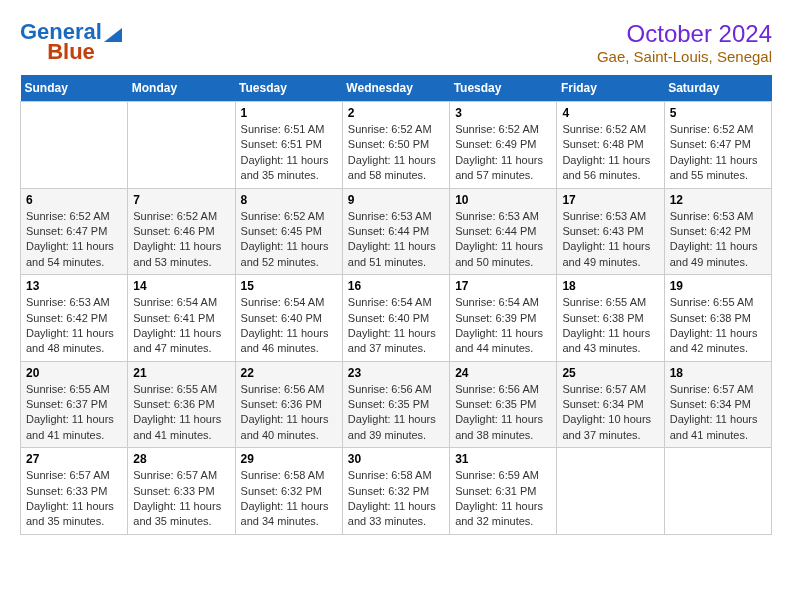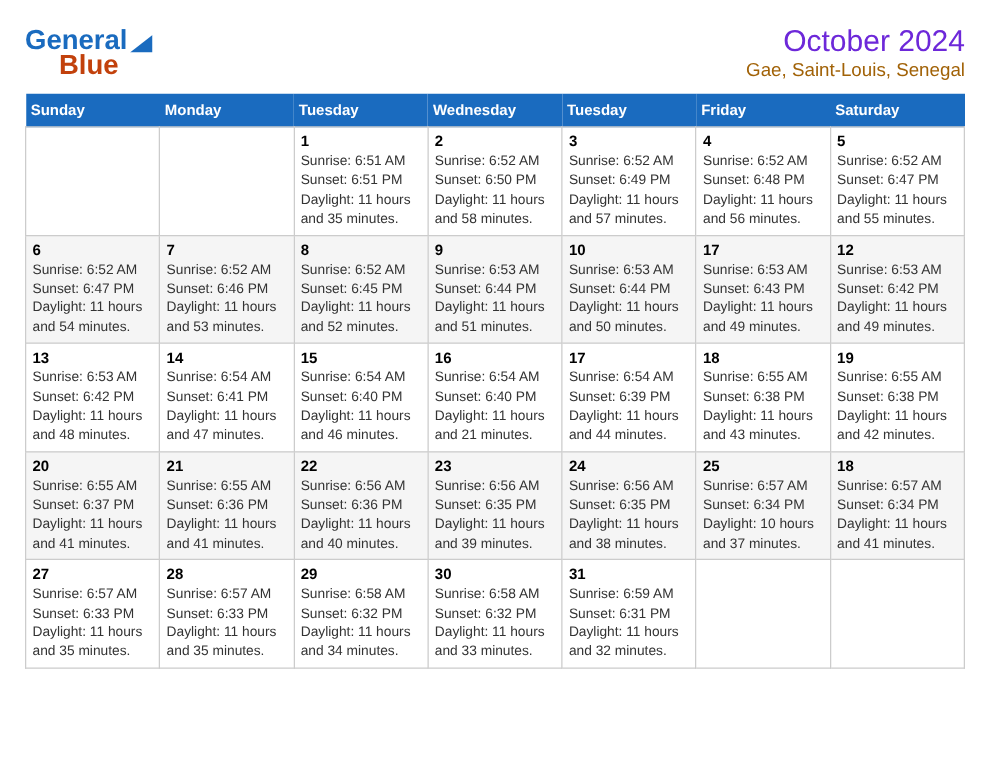--- a/index.html
+++ b/index.html
@@ -176,21 +176,21 @@
         <td>
           <span class="day-num">14</span>
           <div class="day-info">Sunrise: 6:54 AM<br>Sunset: 6:41 PM<br><span>Daylight: 11 hours and 47 minutes.</span></div>
         </td>
         <td>
           <span class="day-num">15</span>
           <div class="day-info">Sunrise: 6:54 AM<br>Sunset: 6:40 PM<br><span>Daylight: 11 hours and 46 minutes.</span></div>
         </td>
         <td>
           <span class="day-num">16</span>
-          <div class="day-info">Sunrise: 6:54 AM<br>Sunset: 6:40 PM<br><span>Daylight: 11 hours and 21 minutes.</span></div>
+          <div class="day-info">Sunrise: 6:54 AM<br>Sunset: 6:40 PM<br><span>Daylight: 11 hours and 37 minutes.</span></div>
         </td>
         <td>
           <span class="day-num">17</span>
           <div class="day-info">Sunrise: 6:54 AM<br>Sunset: 6:39 PM<br><span>Daylight: 11 hours and 44 minutes.</span></div>
         </td>
         <td>
           <span class="day-num">18</span>
           <div class="day-info">Sunrise: 6:55 AM<br>Sunset: 6:38 PM<br><span>Daylight: 11 hours and 43 minutes.</span></div>
         </td>
         <td>

